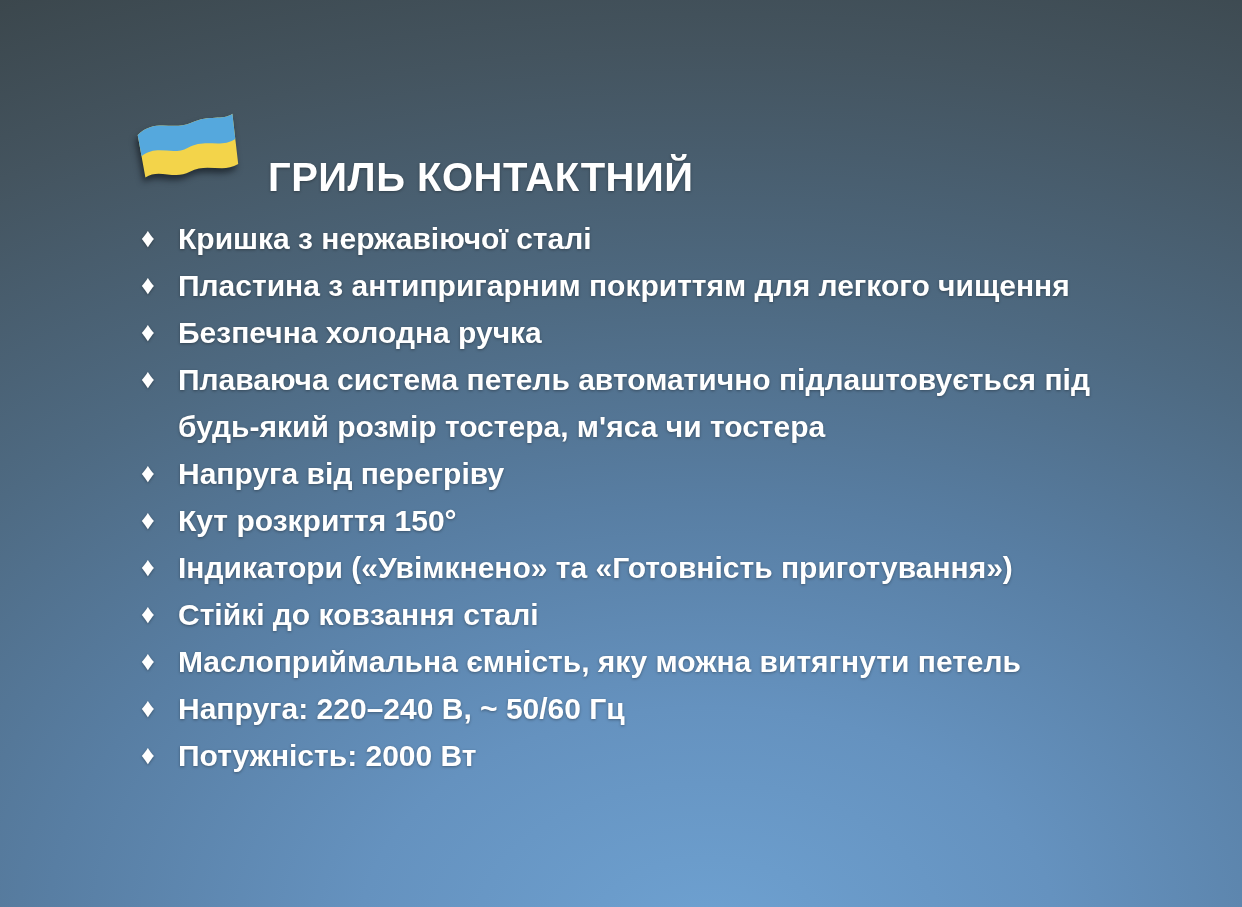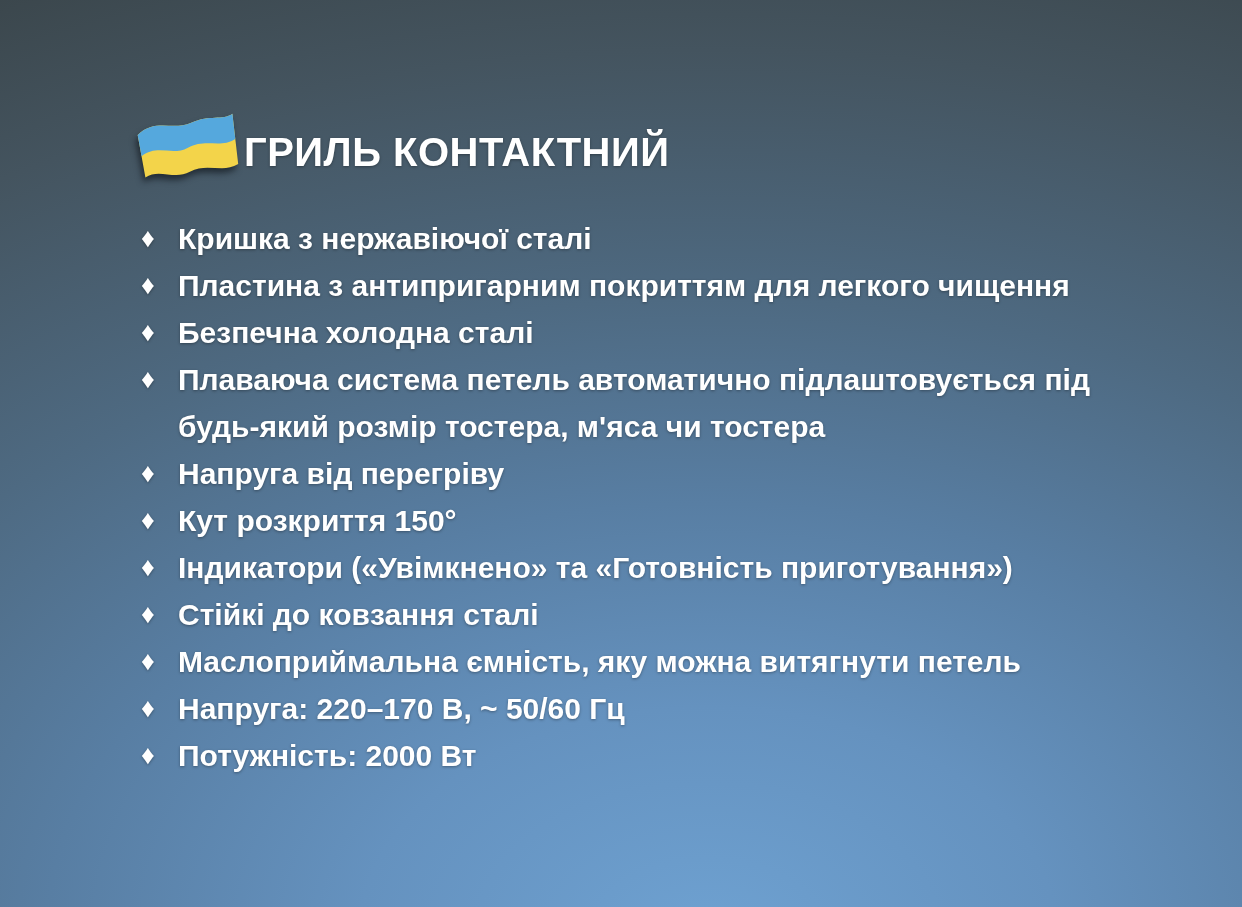--- a/index.html
+++ b/index.html
@@ -21,21 +21,22 @@
         #4e6a82 56%,
         #44545f 78%,
         #3a454a 94%,
         #37424a 100%);
   }
   .header {
     position: absolute;
     left: 128px;
     top: 104px;
     display: flex;
-    align-items: center;
+    align-items: flex-end;
+    gap: 24px;
   }
   .flag {
     display: inline-block;
     width: 116px;
     height: 96px;
     flex-shrink: 0;
   }
   .flag svg {
     width: 100%;
     height: 100%;
@@ -103,21 +104,21 @@
     <li class="feature">
       <span class="bullet">♦</span>
       <span class="feature-text">Кришка з нержавіючої сталі</span>
     </li>
     <li class="feature">
       <span class="bullet">♦</span>
       <span class="feature-text">Пластина з антипригарним покриттям для легкого чищення</span>
     </li>
     <li class="feature">
       <span class="bullet">♦</span>
-      <span class="feature-text">Безпечна холодна сталі</span>
+      <span class="feature-text">Безпечна холодна ручка</span>
     </li>
     <li class="feature">
       <span class="bullet">♦</span>
       <span class="feature-text">Плаваюча система петель автоматично підлаштовується під будь-який розмір тостера, м'яса чи тостера</span>
     </li>
     <li class="feature">
       <span class="bullet">♦</span>
       <span class="feature-text">Напруга від перегріву</span>
     </li>
     <li class="feature">
@@ -131,21 +132,21 @@
     <li class="feature">
       <span class="bullet">♦</span>
       <span class="feature-text">Стійкі до ковзання сталі</span>
     </li>
     <li class="feature">
       <span class="bullet">♦</span>
       <span class="feature-text">Маслоприймальна ємність, яку можна витягнути петель</span>
     </li>
     <li class="feature">
       <span class="bullet">♦</span>
-      <span class="feature-text">Напруга: 220–170 В, ~ 50/60 Гц</span>
+      <span class="feature-text">Напруга: 220–240 В, ~ 50/60 Гц</span>
     </li>
     <li class="feature">
       <span class="bullet">♦</span>
       <span class="feature-text">Потужність: 2000 Вт</span>
     </li>
   </ul>
 
 </div>
 
 </body></html>

